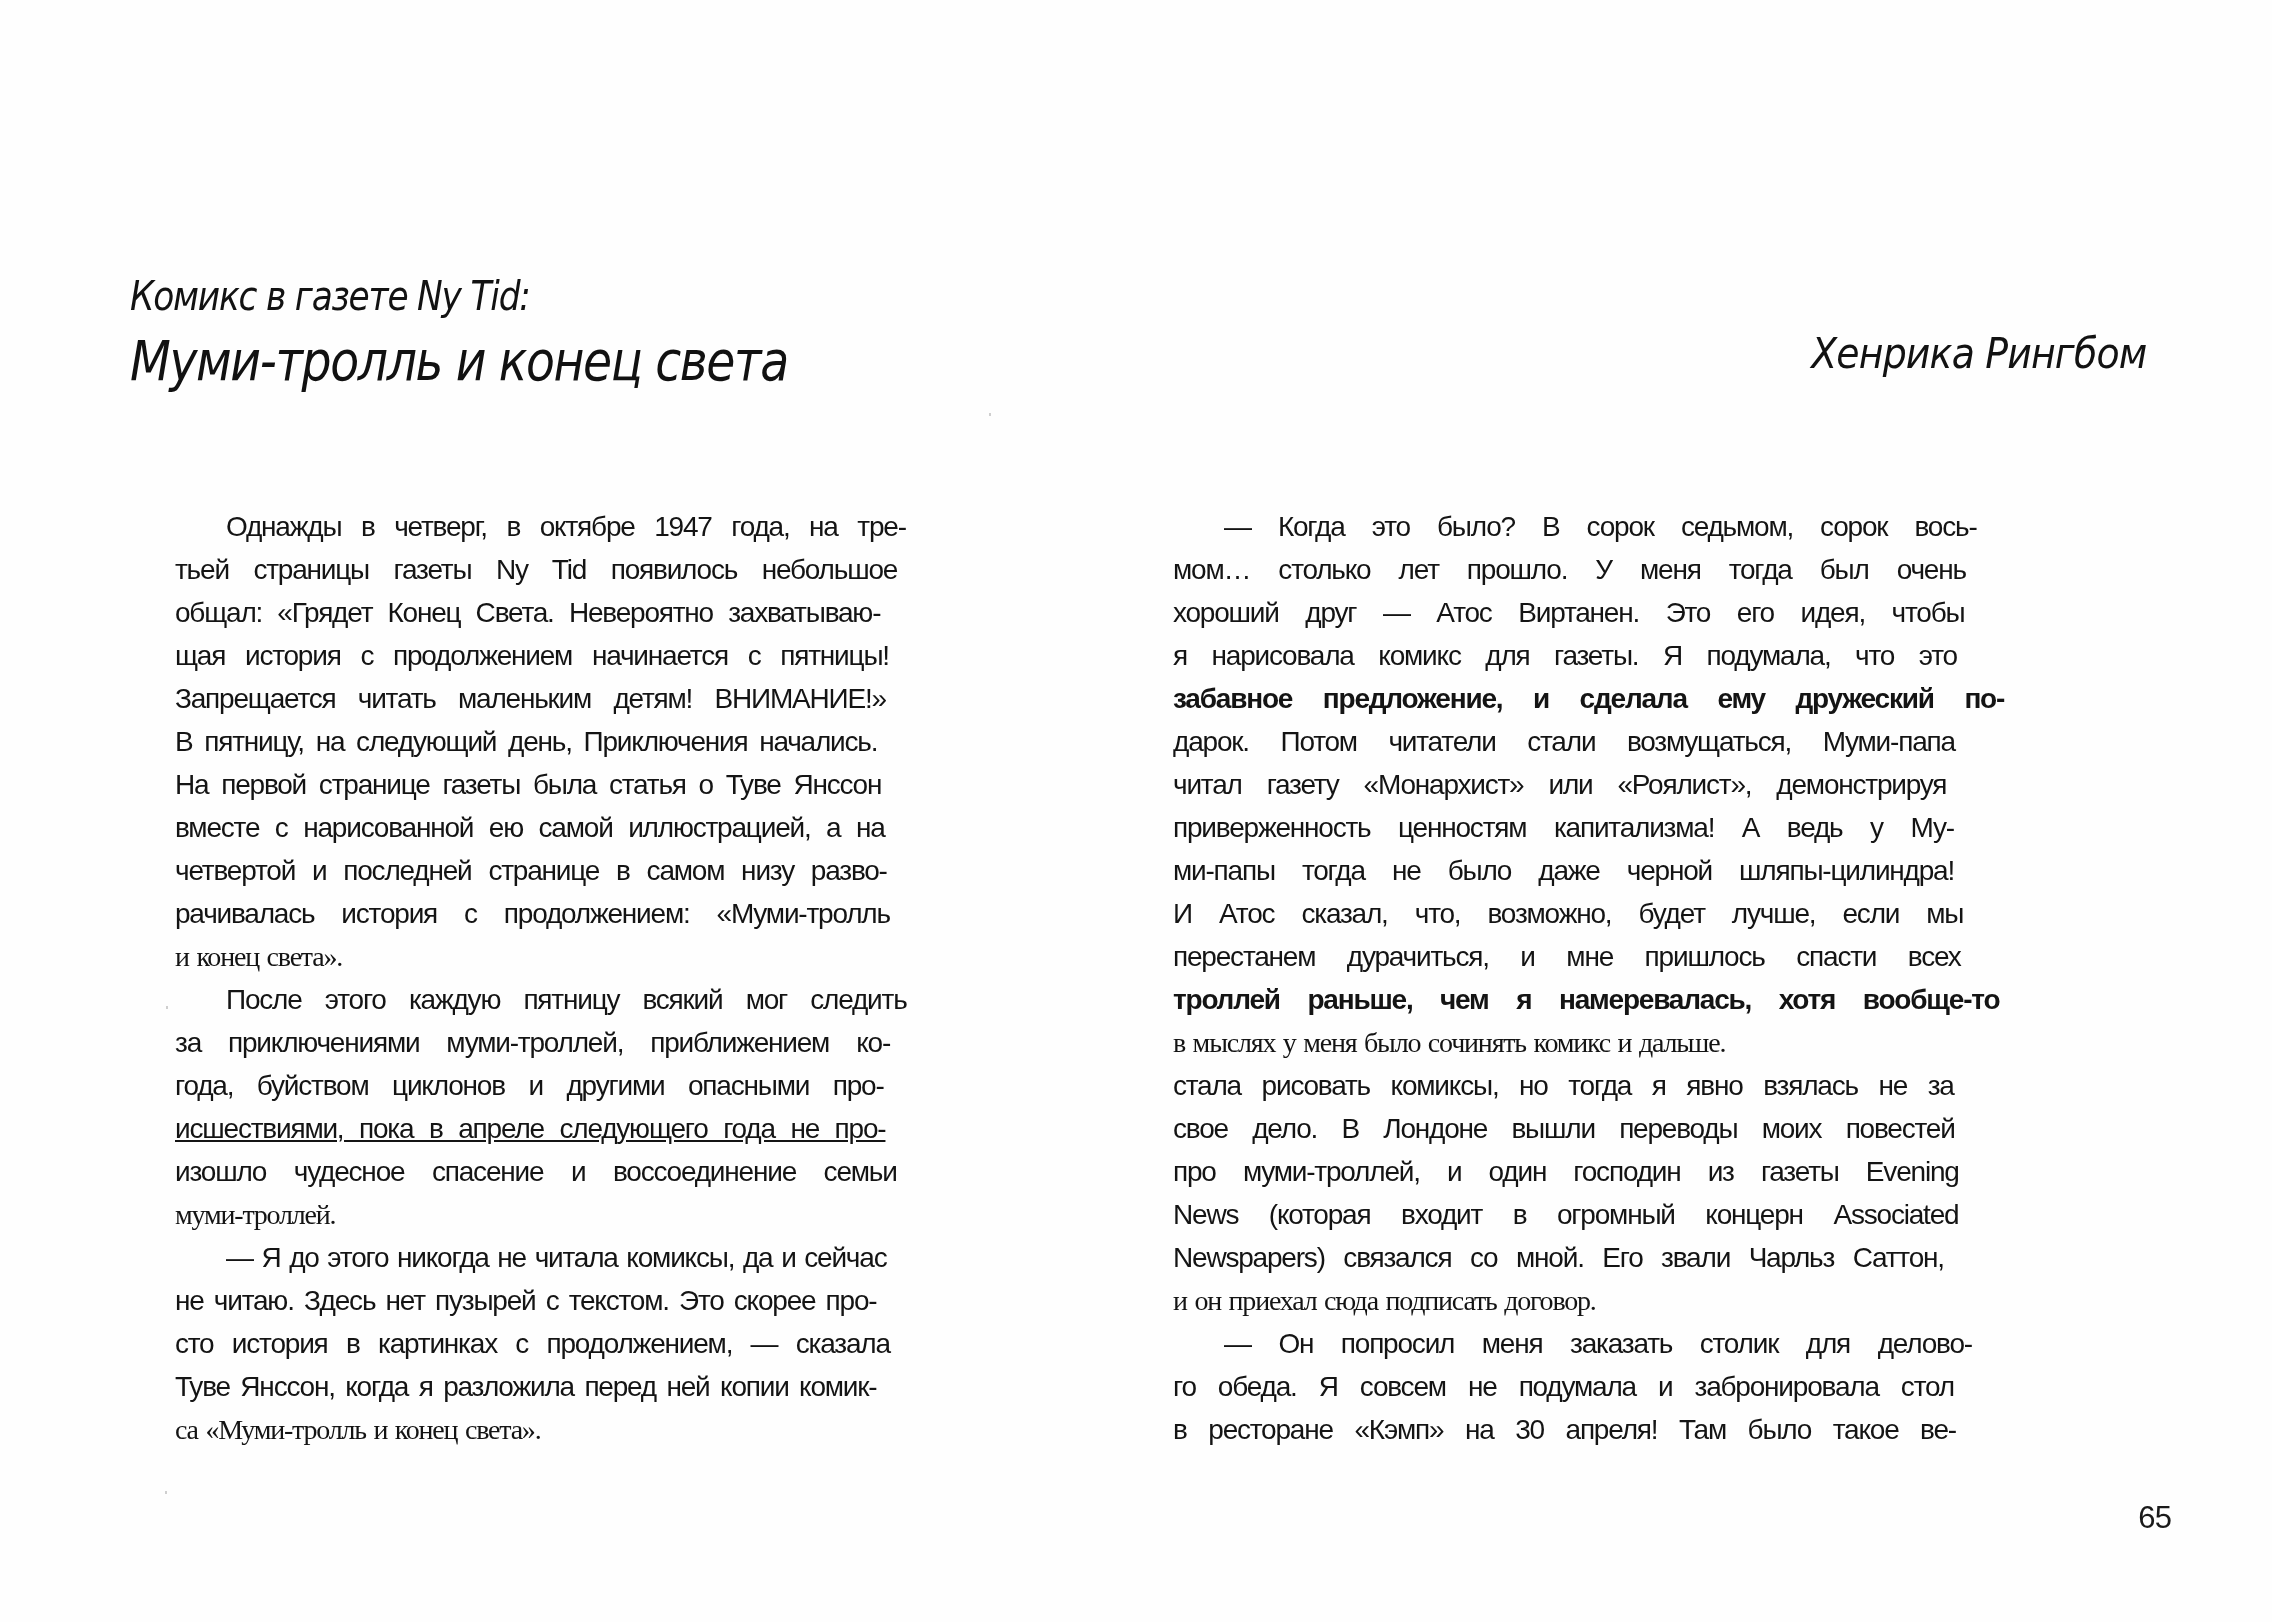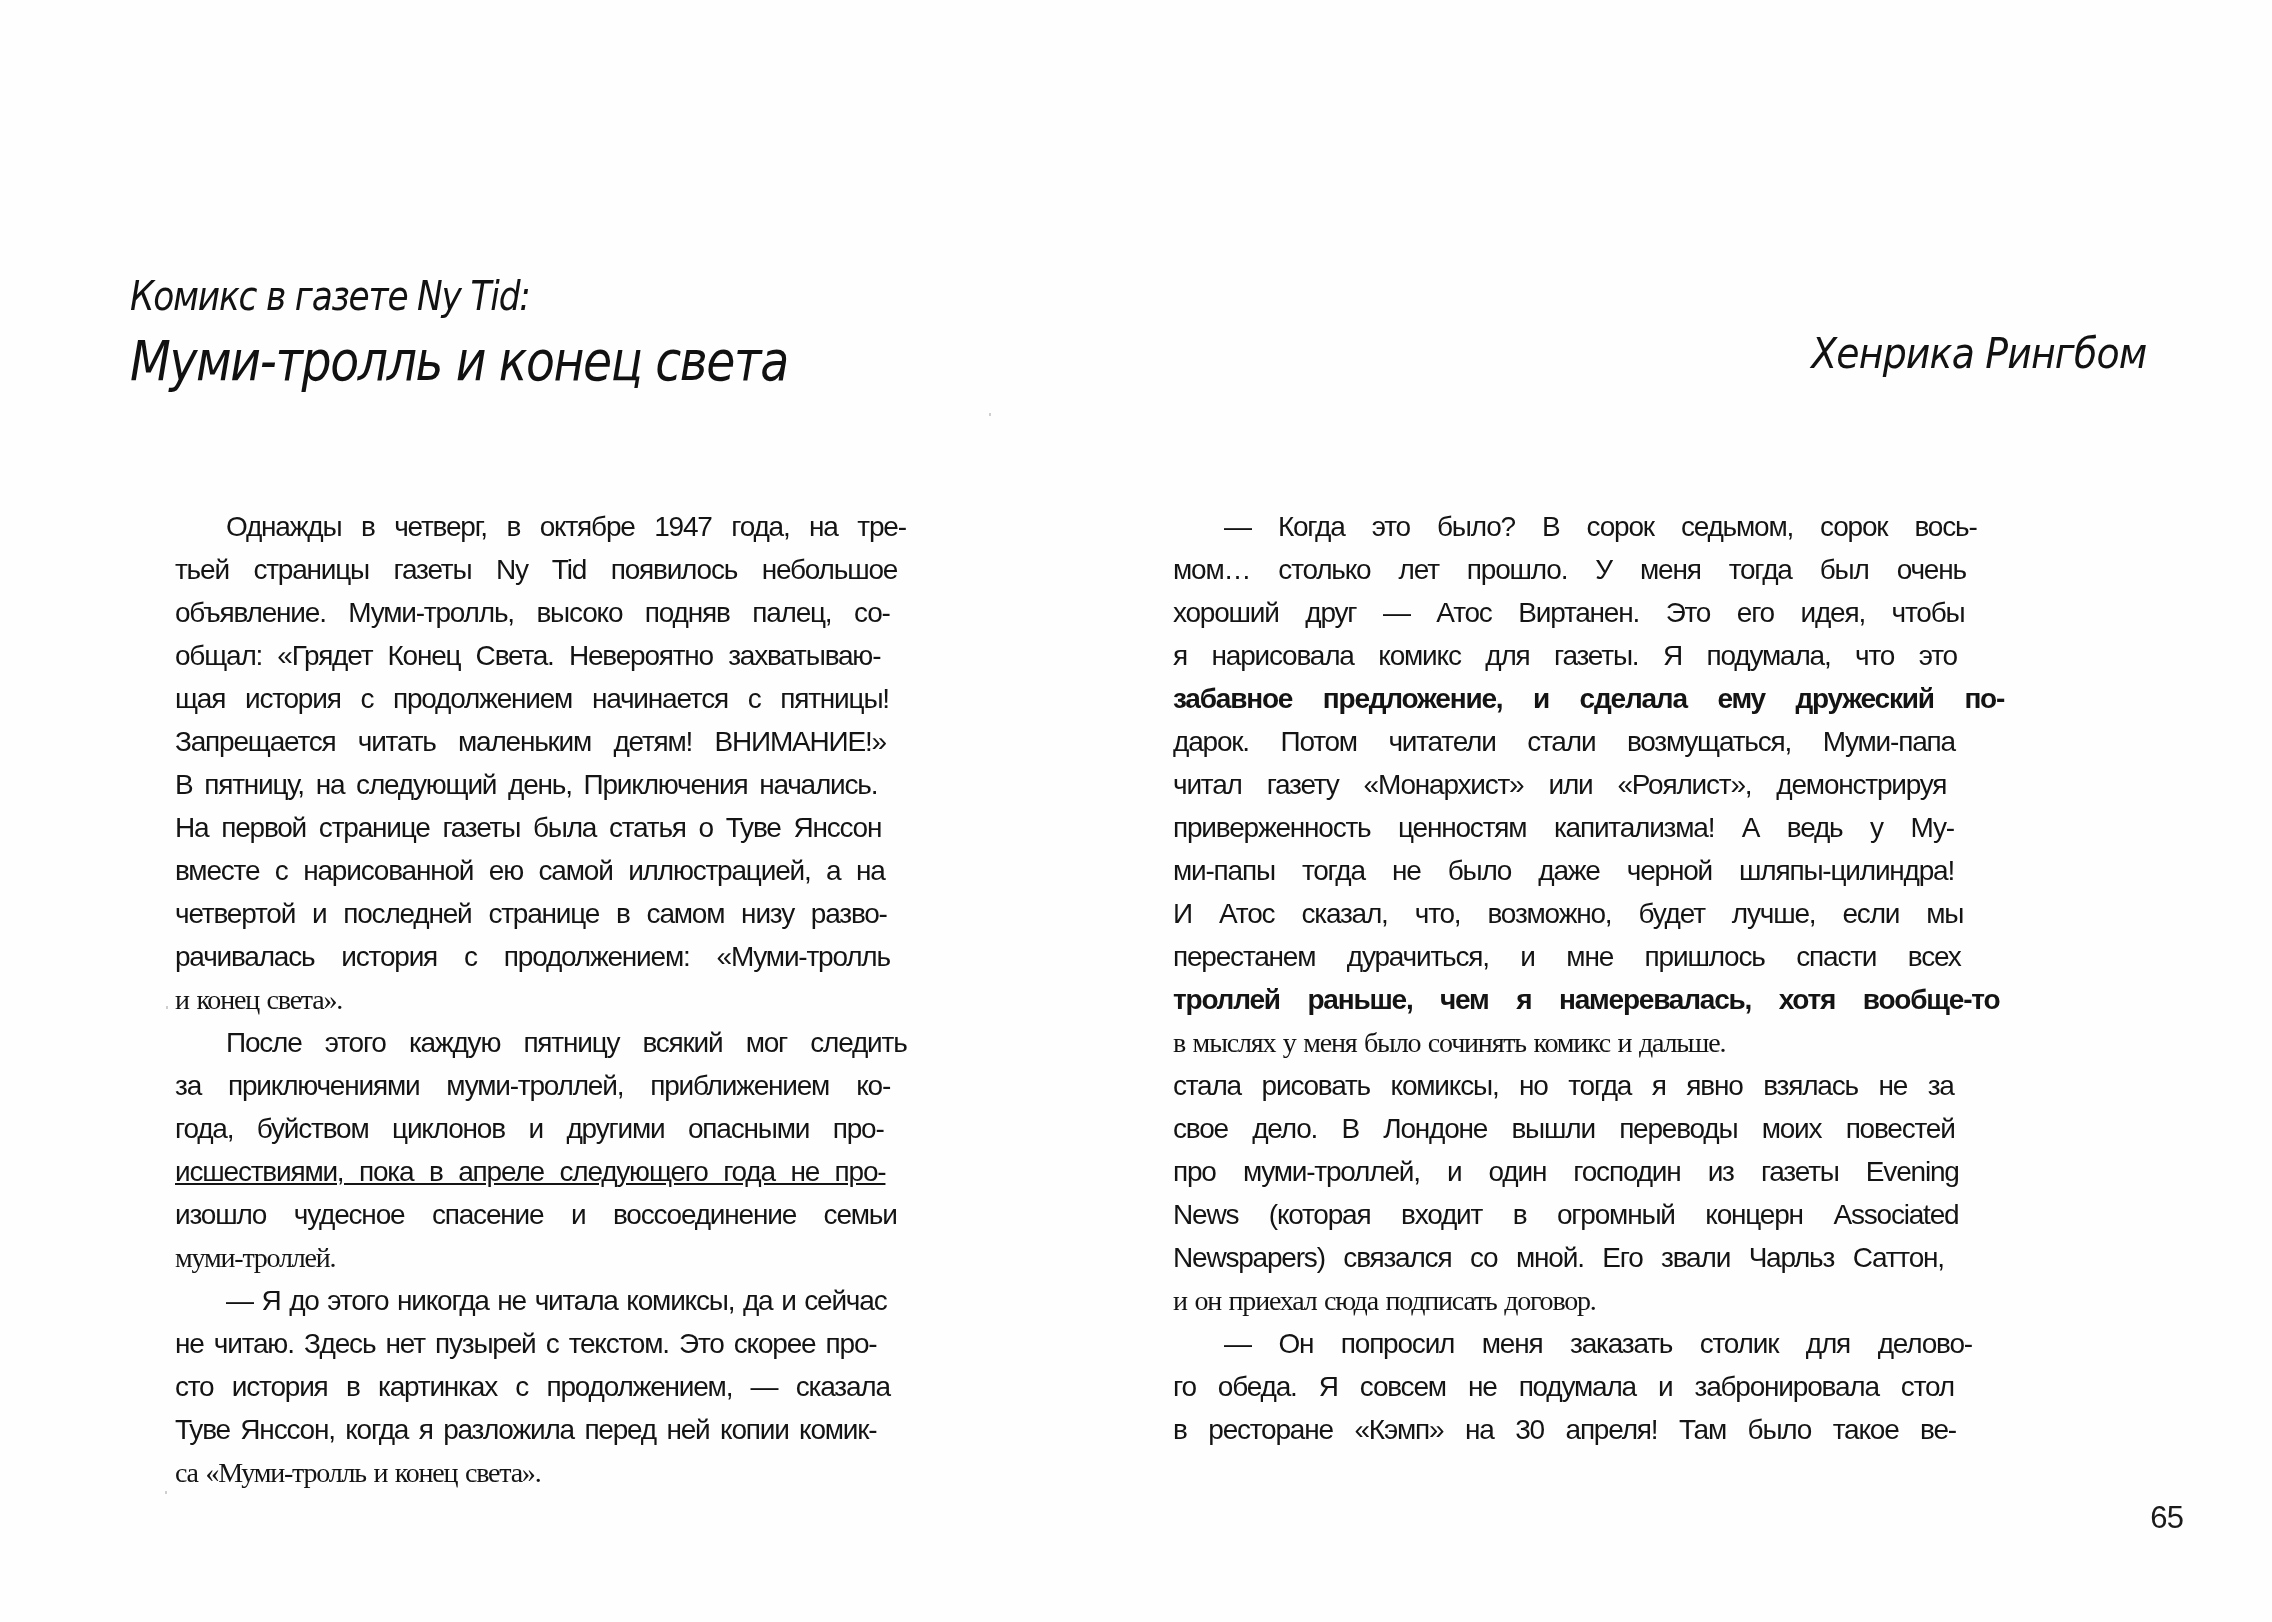--- a/index.html
+++ b/index.html
@@ -77,21 +77,21 @@
       text-align-last: justify;
       white-space: nowrap;
       overflow: visible;
       letter-spacing: -1.2px;
       word-spacing: 1.8px;
       transform-origin: left center;
     }
     .line.last { text-align-last: left; text-align: left; font-family: Liberation Serif, serif; }
     .page-number {
       position: absolute;
-      right: 90px;
+      right: 102px;
       top: 1500px;
       font-family: "Liberation Sans", sans-serif;
       font-size: 31px;
       color: #1a1a1a;
       letter-spacing: -0.9px;
     }
     .speck {
       position: absolute;
       width: 1.8px; height: 2.7px;
       background: #cfcfcf;
@@ -101,21 +101,20 @@
 <body>
 
 <div class="page">
   <div class="kicker">Комикс в газете Ny Tid:</div>
   <div class="title">Муми-тролль и конец света</div>
   <div class="author">Хенрика Рингбом</div>
 
   <div class="column col-left" id="col-left">
       <div class="line"><span style="display: inline-block; width: 51px;"></span><span style="display: inline-block; white-space: nowrap; word-spacing: 13px;">Однажды в четверг, в октябре 1947 года, на тре-</span></div>
       <div class="line"><span style="display: inline-block; white-space: nowrap; word-spacing: 18px;">тьей страницы газеты Ny Tid появилось небольшое</span></div>
-      <div class="line"><span style="display: inline-block; white-space: nowrap; word-spacing: 16px;">объявление. Муми-тролль, высоко подняв палец, со-</span></div>
       <div class="line"><span style="display: inline-block; white-space: nowrap; word-spacing: 8.6px;">общал: «Грядет Конец Света. Невероятно захватываю-</span></div>
       <div class="line"><span style="display: inline-block; white-space: nowrap; word-spacing: 13.2px;">щая история с продолжением начинается с пятницы!</span></div>
       <div class="line"><span style="display: inline-block; white-space: nowrap; word-spacing: 15.7px;">Запрещается читать маленьким детям! ВНИМАНИЕ!»</span></div>
       <div class="line"><span style="display: inline-block; white-space: nowrap; word-spacing: 5.2px;">В пятницу, на следующий день, Приключения начались.</span></div>
       <div class="line"><span style="display: inline-block; white-space: nowrap; word-spacing: 6.2px;">На первой странице газеты была статья о Туве Янссон</span></div>
       <div class="line"><span style="display: inline-block; white-space: nowrap; word-spacing: 9px;">вместе с нарисованной ею самой иллюстрацией, а на</span></div>
       <div class="line"><span style="display: inline-block; white-space: nowrap; word-spacing: 10.3px;">четвертой и последней странице в самом низу разво-</span></div>
       <div class="line"><span style="display: inline-block; white-space: nowrap; word-spacing: 20.4px;">рачивалась история с продолжением: «Муми-тролль</span></div>
       <div class="line last"><span style="display: inline-block; white-space: nowrap;">и конец света».</span></div>
       <div class="line"><span style="display: inline-block; width: 51px;"></span><span style="display: inline-block; white-space: nowrap; word-spacing: 16.6px;">После этого каждую пятницу всякий мог следить</span></div>

